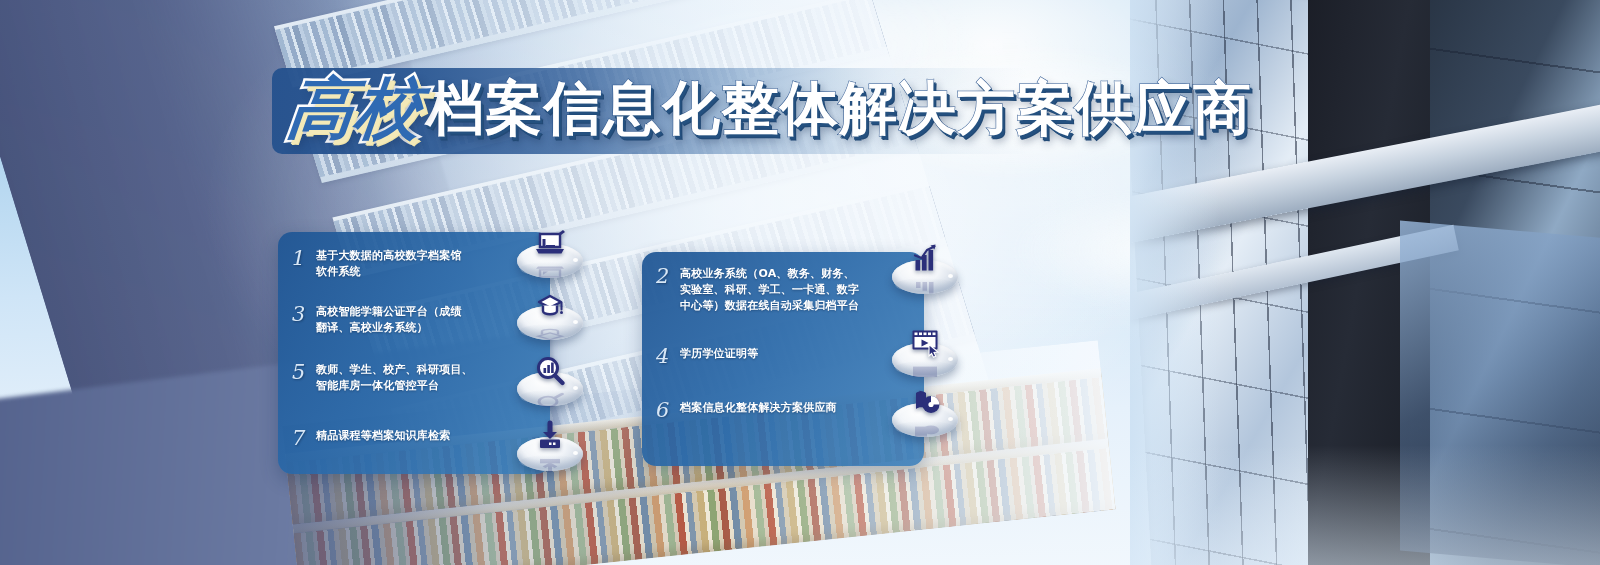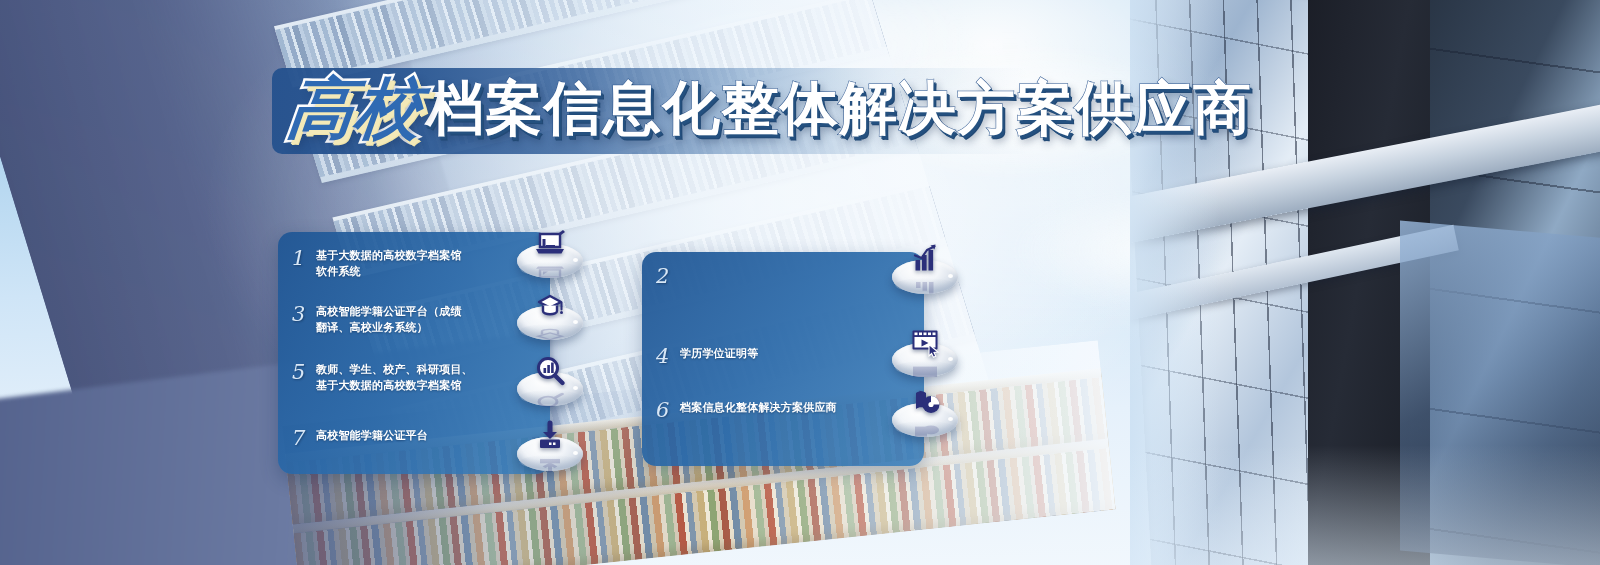--- a/index.html
+++ b/index.html
@@ -321,25 +321,25 @@
 软件系统</span>
   </div>
   <div class="item" style="left:14px; top:72px; width:218px;">
     <span class="num">3</span>
     <span class="txt">高校智能学籍公证平台（成绩
 翻译、高校业务系统）</span>
   </div>
   <div class="item" style="left:14px; top:130px; width:230px;">
     <span class="num">5</span>
     <span class="txt">教师、学生、校产、科研项目、
-基于大数据的高校数字档案馆</span>
+智能库房一体化管控平台</span>
   </div>
   <div class="item" style="left:14px; top:196px; width:218px;">
     <span class="num">7</span>
-    <span class="txt">高校智能学籍公证平台</span>
+    <span class="txt">精品课程等档案知识库检索</span>
   </div>
 </div>
 
 <div class="pedestal" style="left:513px; top:228px;">
   <div class="disc"></div>
     <div class="disc-spec"></div>
   <div class="glyph-refl">
     <svg viewBox="0 0 36 36">
         <path d="M8 9h20v13H8z" fill="none" stroke="#2b2f7a" stroke-width="2.4"></path>
         <path d="M4 24h28l-2 4H6z" fill="#2b2f7a"></path>
@@ -412,20 +412,23 @@
       <rect x="8" y="21.5" width="20" height="8.5" rx="1" fill="#2b2f7a"></rect>
       <rect x="17" y="24.5" width="2.5" height="2.5" fill="#ffffff"></rect>
       <rect x="21" y="24.5" width="2.5" height="2.5" fill="#ffffff"></rect>
     </svg>
   </div>
 </div>
 
 <div class="panel" id="panel-even">
   <div class="item" style="left:14px; top:14px; width:246px;">
     <span class="num">2</span>
+    <span class="txt">高校业务系统（OA、教务、财务、
+实验室、科研、学工、一卡通、数字
+中心等）数据在线自动采集归档平台</span>
   </div>
   <div class="item" style="left:14px; top:94px; width:246px;">
     <span class="num">4</span>
     <span class="txt">学历学位证明等</span>
   </div>
   <div class="item" style="left:14px; top:148px; width:246px;">
     <span class="num">6</span>
     <span class="txt">档案信息化整体解决方案供应商</span>
   </div>
 </div>

